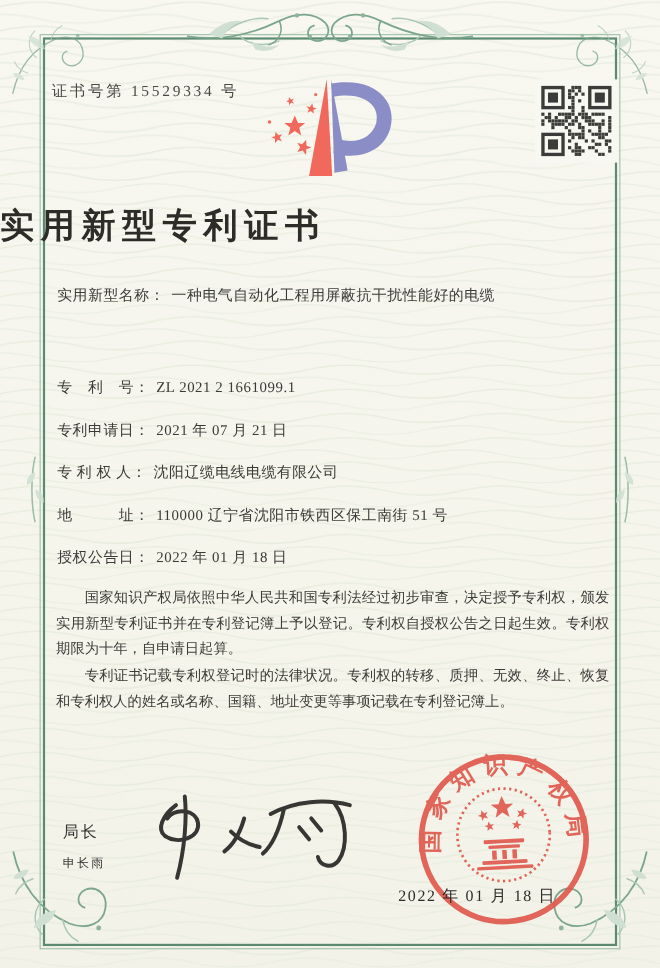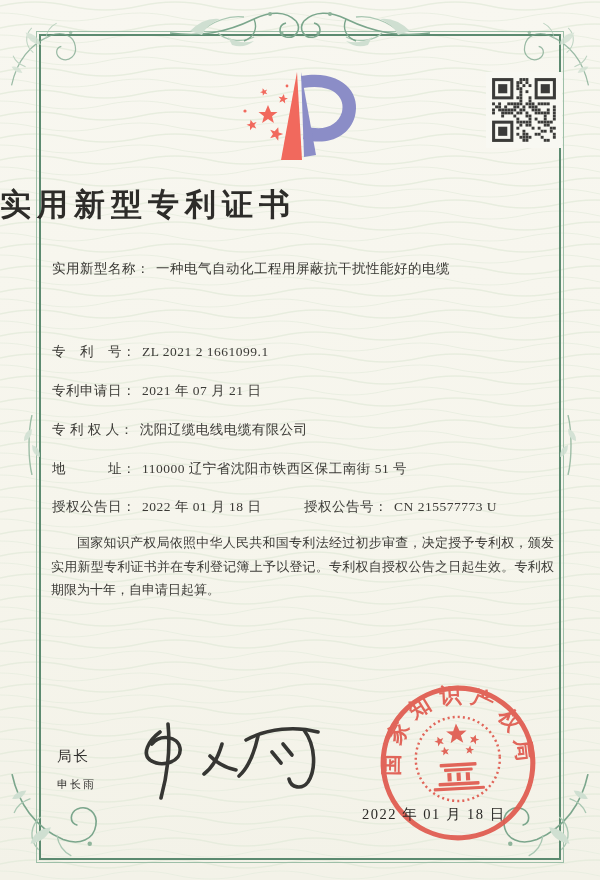--- a/index.html
+++ b/index.html
@@ -108,20 +108,21 @@
   <svg class="abs orn" style="left:520px;top:20px;transform:scale(1,-1);opacity:.75" width="70" height="70" viewBox="0 0 90 90">
     <use href="#cornerflo"></use>
   </svg>
   <svg class="abs orn" style="left:24px;top:415px;opacity:.85" width="16" height="60" viewBox="0 0 16 60">
       <use href="#sprig"></use>
     </svg>
   <svg class="abs orn" style="left:560px;top:415px;transform:scale(-1,1);opacity:.85" width="16" height="60" viewBox="0 0 16 60">
       <use href="#sprig"></use>
     </svg>
 
+  <div class="abs content cert-no">证书号第 15529334 号</div>
 
   <svg class="abs content logo" width="136" height="110" viewBox="0 0 136 110">
     <path d="M70 8 C112 1 130 26 124 48 C118 71 93 78 72 71 L74.5 58 C93 64 107 57 111 44 C115 28 100 15 72 20 Z" fill="#8b8dc7"></path>
     <polygon points="66,4 71,92 50,92" fill="#f1695d"></polygon>
     <polygon points="70,4 85,87 73,89" fill="#8b8dc7"></polygon>
     <g fill="#f1695d">
       <use href="#star" transform="translate(37,47) scale(1.0)"></use>
       <use href="#star" transform="translate(21,57) scale(0.55) rotate(-15)"></use>
       <use href="#star" transform="translate(45,66) scale(0.72) rotate(18)"></use>
       <use href="#star" transform="translate(52,31) scale(0.5) rotate(10)"></use>
@@ -278,27 +279,25 @@
     <span class="lbl">专利申请日：</span><span class="val">2021 年 07 月 21 日</span>
   </div>
   <div class="abs content row r5">
     <span class="lbl">专 利 权 人：</span><span class="val">沈阳辽缆电线电缆有限公司</span>
   </div>
   <div class="abs content row r6">
     <span class="lbl">地　　　址：</span><span class="val">110000 辽宁省沈阳市铁西区保工南街 51 号</span>
   </div>
   <div class="abs content row r7">
     <span class="lbl">授权公告日：</span><span class="val">2022 年 01 月 18 日</span>
-    <span class="grant2">
-      <span class="lbl">授权公告号：</span><span class="val">CN 215577773 U</span>
-    </span>
   </div>
 
   <div class="abs content paras">
     <p>国家知识产权局依照中华人民共和国专利法经过初步审查，决定授予专利权，颁发实用新型专利证书并在专利登记簿上予以登记。专利权自授权公告之日起生效。专利权期限为十年，自申请日起算。</p>
+    <p>专利证书记载专利权登记时的法律状况。专利权的转移、质押、无效、终止、恢复和专利权人的姓名或名称、国籍、地址变更等事项记载在专利登记簿上。</p>
   </div>
 
   <div class="abs content signer-title">局长</div>
   <div class="abs content signer-name">申长雨</div>
 
   <svg class="abs content signature" width="220" height="88" viewBox="0 0 220 88">
     <g fill="none" stroke="#262624" stroke-width="3.6" stroke-linecap="round" opacity="0.92">
       <path d="M42 14 C30 23 24 36 32 42 C44 50 64 44 62 30 C60 18 42 16 34 26"></path>
       <path d="M50 6 C52 26 50 54 43 80"></path>
       <path d="M104 26 C100 40 94 50 86 56"></path>

